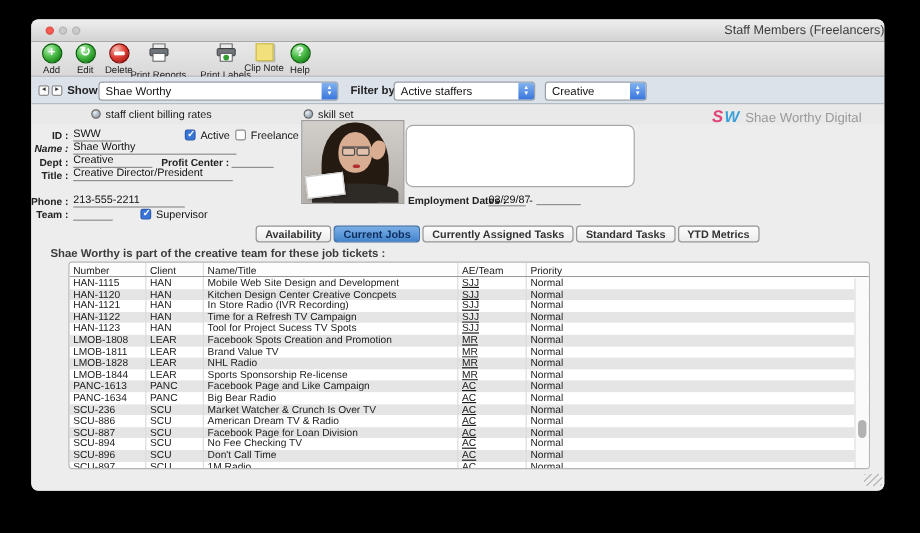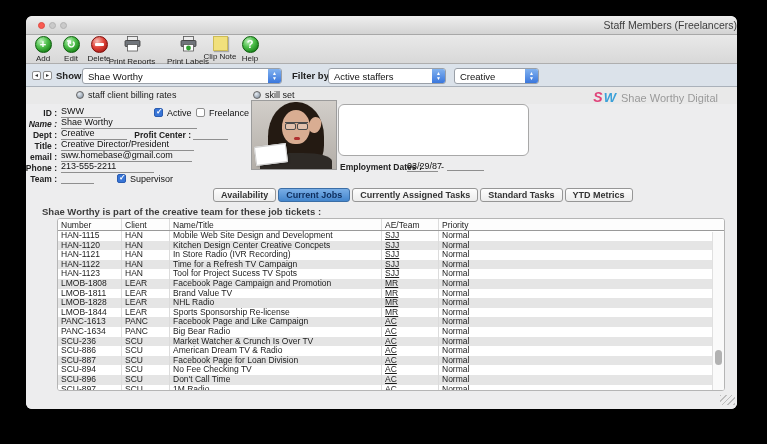--- a/index.html
+++ b/index.html
@@ -233,24 +233,20 @@
       <div class="frow" style="left:0;top:26px;width:711px;">
         <span class="flab" style="right:680px;">Dept :</span>
         <span class="fval" style="left:35px;width:66px;">Creative</span>
         <span class="flab" style="right:546px;">Profit Center :</span>
         <span class="fval" style="left:167px;width:35px;"></span>
       </div>
       <div class="frow" style="left:0;top:37px;width:711px;">
         <span class="flab" style="right:680px;">Title :</span>
         <span class="fval" style="left:35px;width:133px;">Creative Director/President</span>
       </div>
-      <div class="frow" style="left:0;top:48px;width:711px;">
-        <span class="flab" style="right:680px;">email :</span>
-        <span class="fval" style="left:35px;width:131px;">sww.homebase@gmail.com</span>
-      </div>
       <div class="frow" style="left:0;top:59px;width:711px;">
         <span class="flab" style="right:680px;">Phone :</span>
         <span class="fval" style="left:35px;width:93px;">213-555-2211</span>
       </div>
       <div class="frow" style="left:0;top:70px;width:711px;">
         <span class="flab" style="right:680px;">Team :</span>
         <span class="fval" style="left:35px;width:33px;"></span>
         <span class="cb checked" style="left:91px;"></span>
         <span class="cblab" style="left:104px;">Supervisor</span>
       </div>
@@ -324,21 +320,21 @@
             <div class="trow">
               <div class="tcell c0">HAN-1123</div>
               <div class="tcell c1">HAN</div>
               <div class="tcell c2">Tool for Project Sucess TV Spots</div>
               <div class="tcell c3"><span class="ulink">SJJ</span></div>
               <div class="tcell c4">Normal</div>
             </div>
             <div class="trow alt">
               <div class="tcell c0">LMOB-1808</div>
               <div class="tcell c1">LEAR</div>
-              <div class="tcell c2">Facebook Page Campaign and Promotion</div>
+              <div class="tcell c2">Facebook Spots Creation and Promotion</div>
               <div class="tcell c3"><span class="ulink">MR</span></div>
               <div class="tcell c4">Normal</div>
             </div>
             <div class="trow">
               <div class="tcell c0">LMOB-1811</div>
               <div class="tcell c1">LEAR</div>
               <div class="tcell c2">Brand Value TV</div>
               <div class="tcell c3"><span class="ulink">MR</span></div>
               <div class="tcell c4">Normal</div>
             </div>

